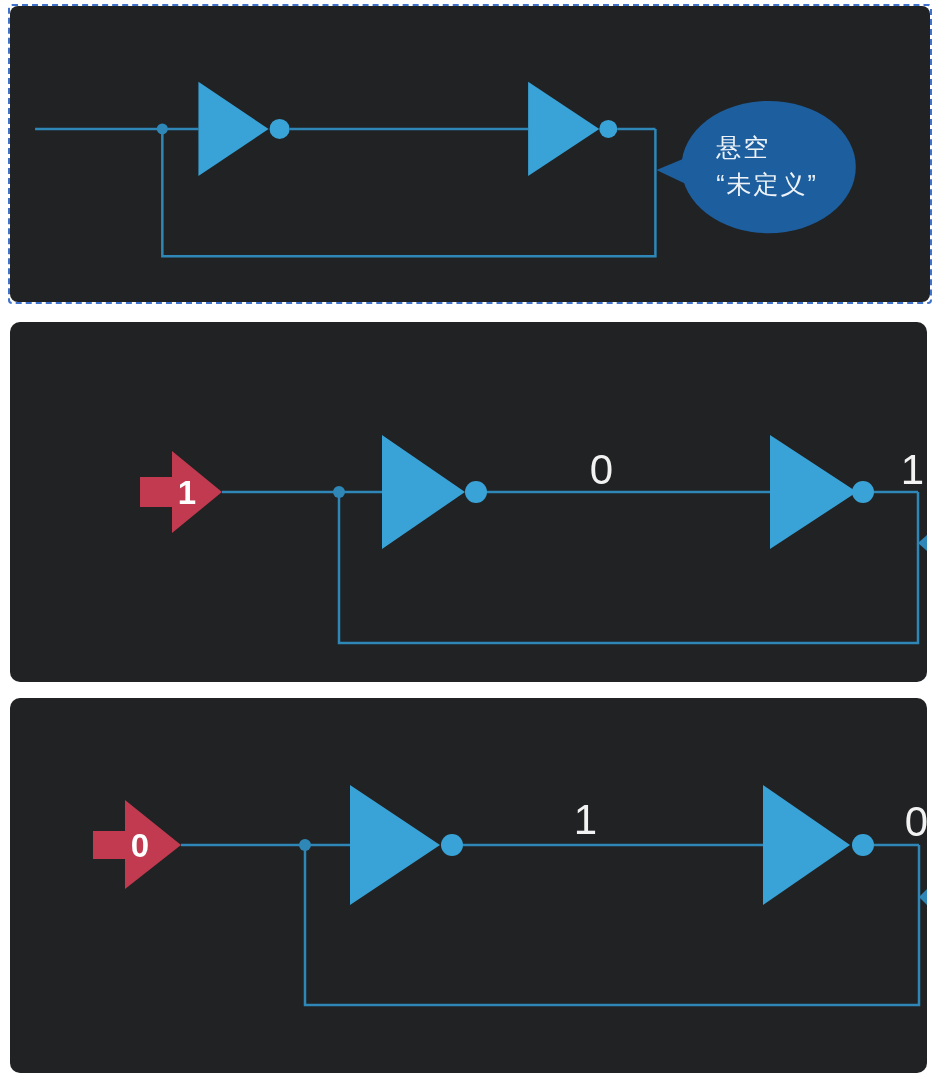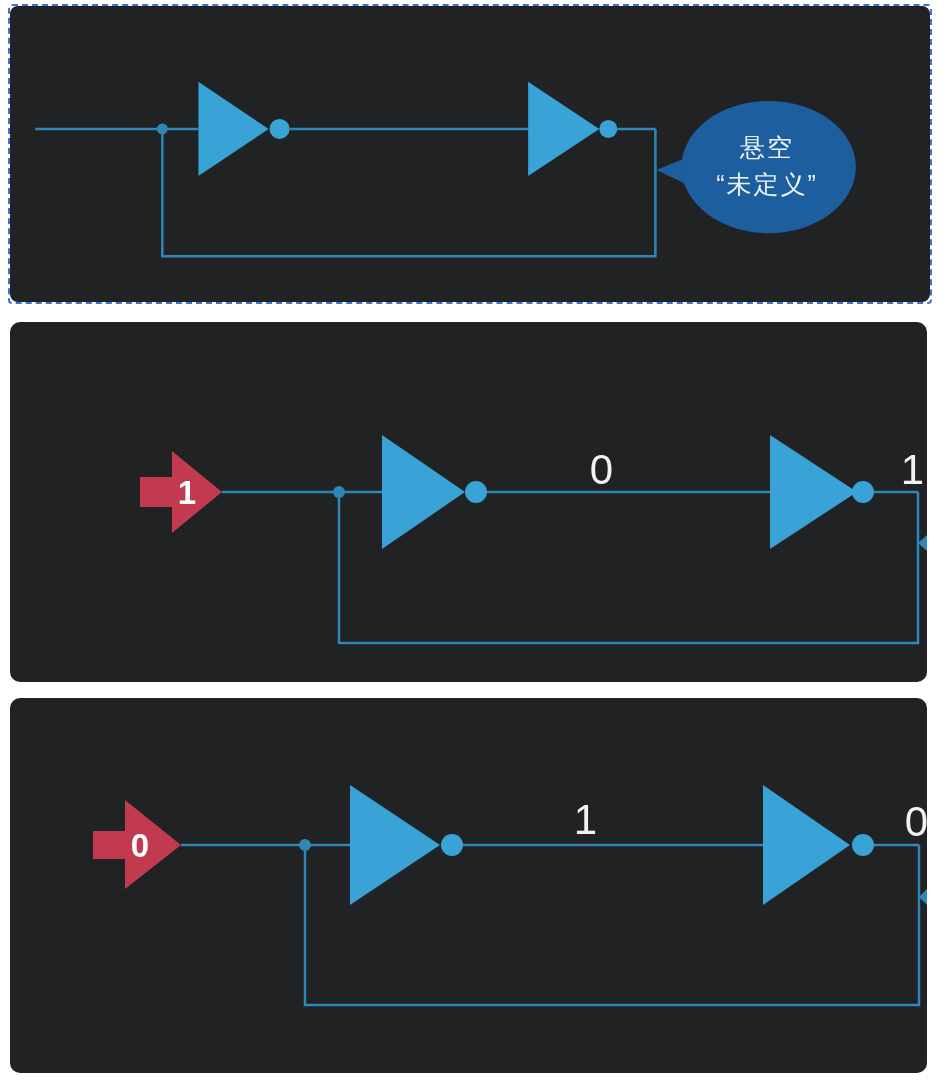--- a/index.html
+++ b/index.html
@@ -60,21 +60,21 @@
     font-weight:700;
     transform:translate(-50%,-50%);
     line-height:1;
   }
   .bubble-text{
     position:absolute;
     left:757px;top:160px;
     transform:translate(-50%,-50%);
     color:#eef3f8;
     font-size:25px;
-    text-align:center;
+    text-align:left;
     line-height:37px;
     letter-spacing:2px;
     white-space:nowrap;
   }
 </style>
 </head>
 <body>
 
 <div class="canvas">
 

